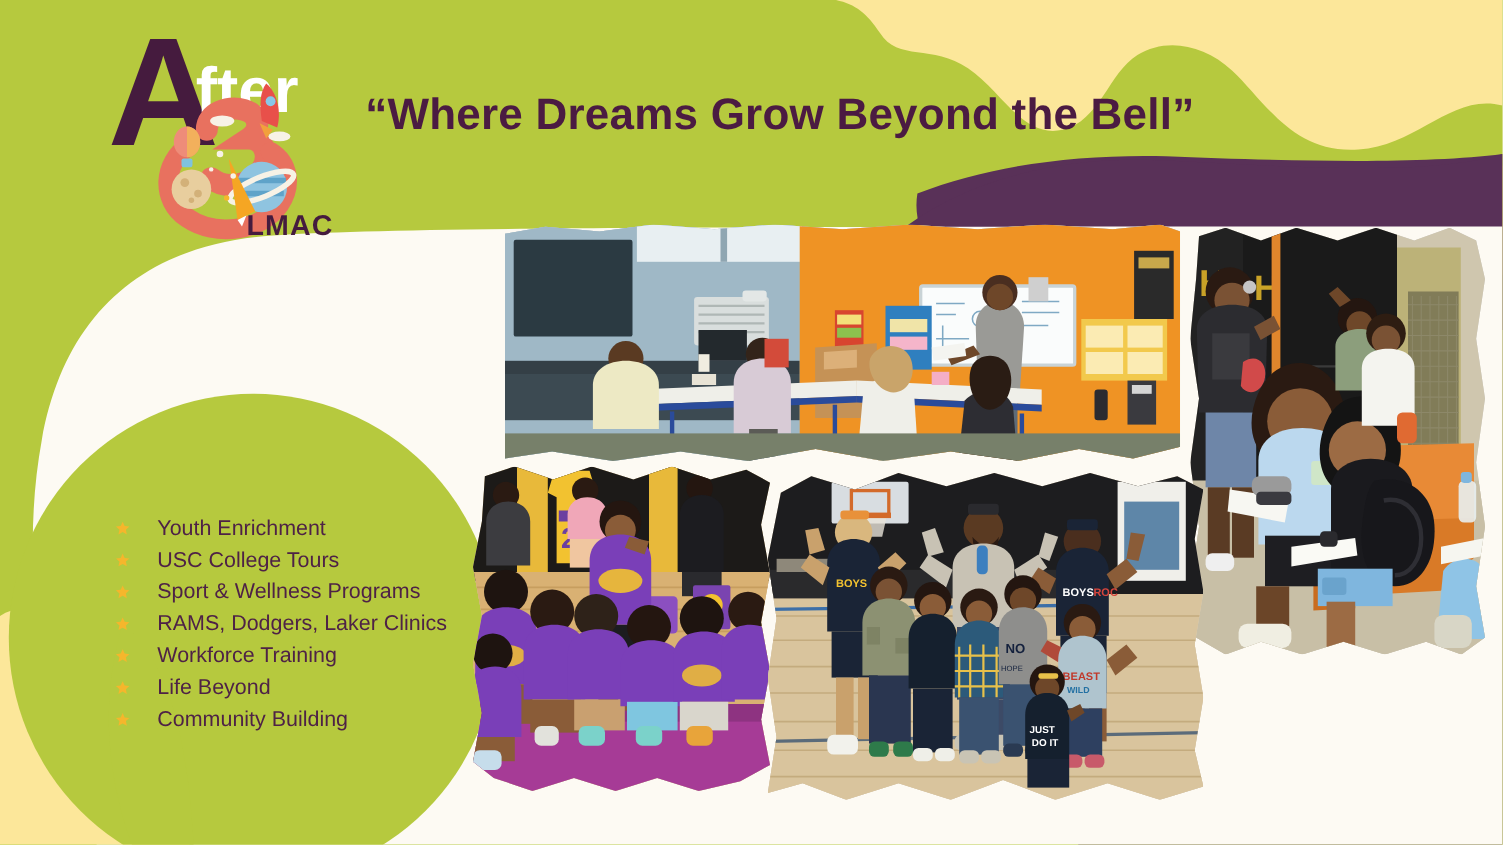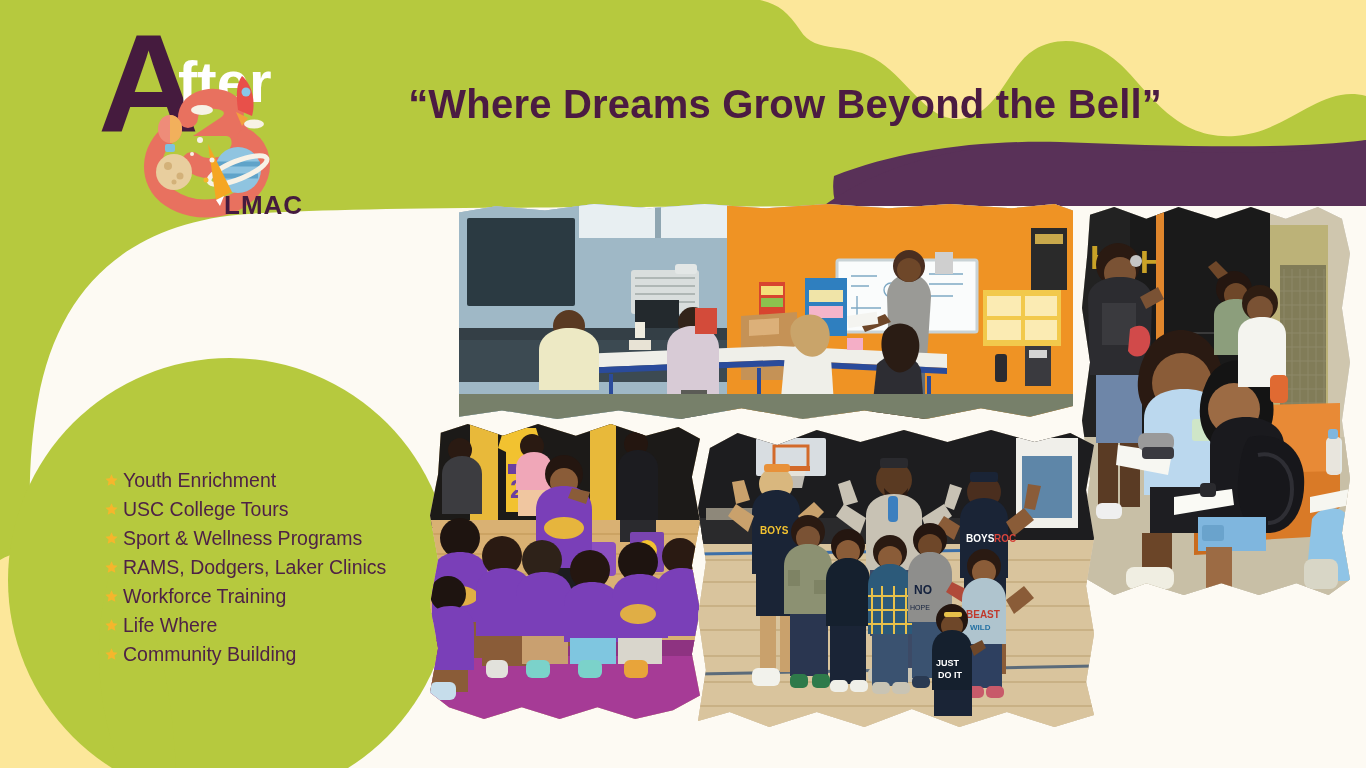--- a/index.html
+++ b/index.html
@@ -26,21 +26,21 @@
     position: absolute; left: 96px; top: 14px;
     width: 210px; height: 205px;
   }
   .logo svg { display:block; width:100%; height:100%; }
 
   
   .tagline {
     position: absolute;
     left: 332px; top: 82px;
     width: 830px;
-    text-align: right;
+    text-align: left;
     font-size: 40px;
     font-weight: 600;
     color: #4B1B42;
     letter-spacing: 0.2px;
     white-space: nowrap;
   }
 
   
   .headline {
     position: absolute;
@@ -56,21 +56,21 @@
   
   .bullets {
     position: absolute;
     left: 104px; top: 466px;
     width: 330px;
     list-style: none;
   }
   .bullets li {
     display: flex;
     align-items: center;
-    gap: 4px;
+    gap: 24px;
     height: 29px;
     font-size: 19.5px;
     color: #4E2246;
     white-space: nowrap;
   }
   .star {
     flex: 0 0 auto;
     width: 15px; height: 15px;
     display: inline-block;
     color: #F5B62C;
@@ -285,21 +285,21 @@
           </svg>
       </span>
       <span>Workforce Training</span>
     </li>
     <li>
       <span class="star">
         <svg width="15" height="15" viewBox="0 0 24 24">
             <path fill="#F5B62C" d="M12 2l2.9 6.3 6.9.8-5.1 4.6 1.4 6.8L12 17l-6.1 3.5 1.4-6.8L2.2 9.1l6.9-.8z"></path>
           </svg>
       </span>
-      <span>Life Where</span>
+      <span>Life Beyond</span>
     </li>
     <li>
       <span class="star">
         <svg width="15" height="15" viewBox="0 0 24 24">
             <path fill="#F5B62C" d="M12 2l2.9 6.3 6.9.8-5.1 4.6 1.4 6.8L12 17l-6.1 3.5 1.4-6.8L2.2 9.1l6.9-.8z"></path>
           </svg>
       </span>
       <span>Community Building</span>
     </li>
   </ul>

